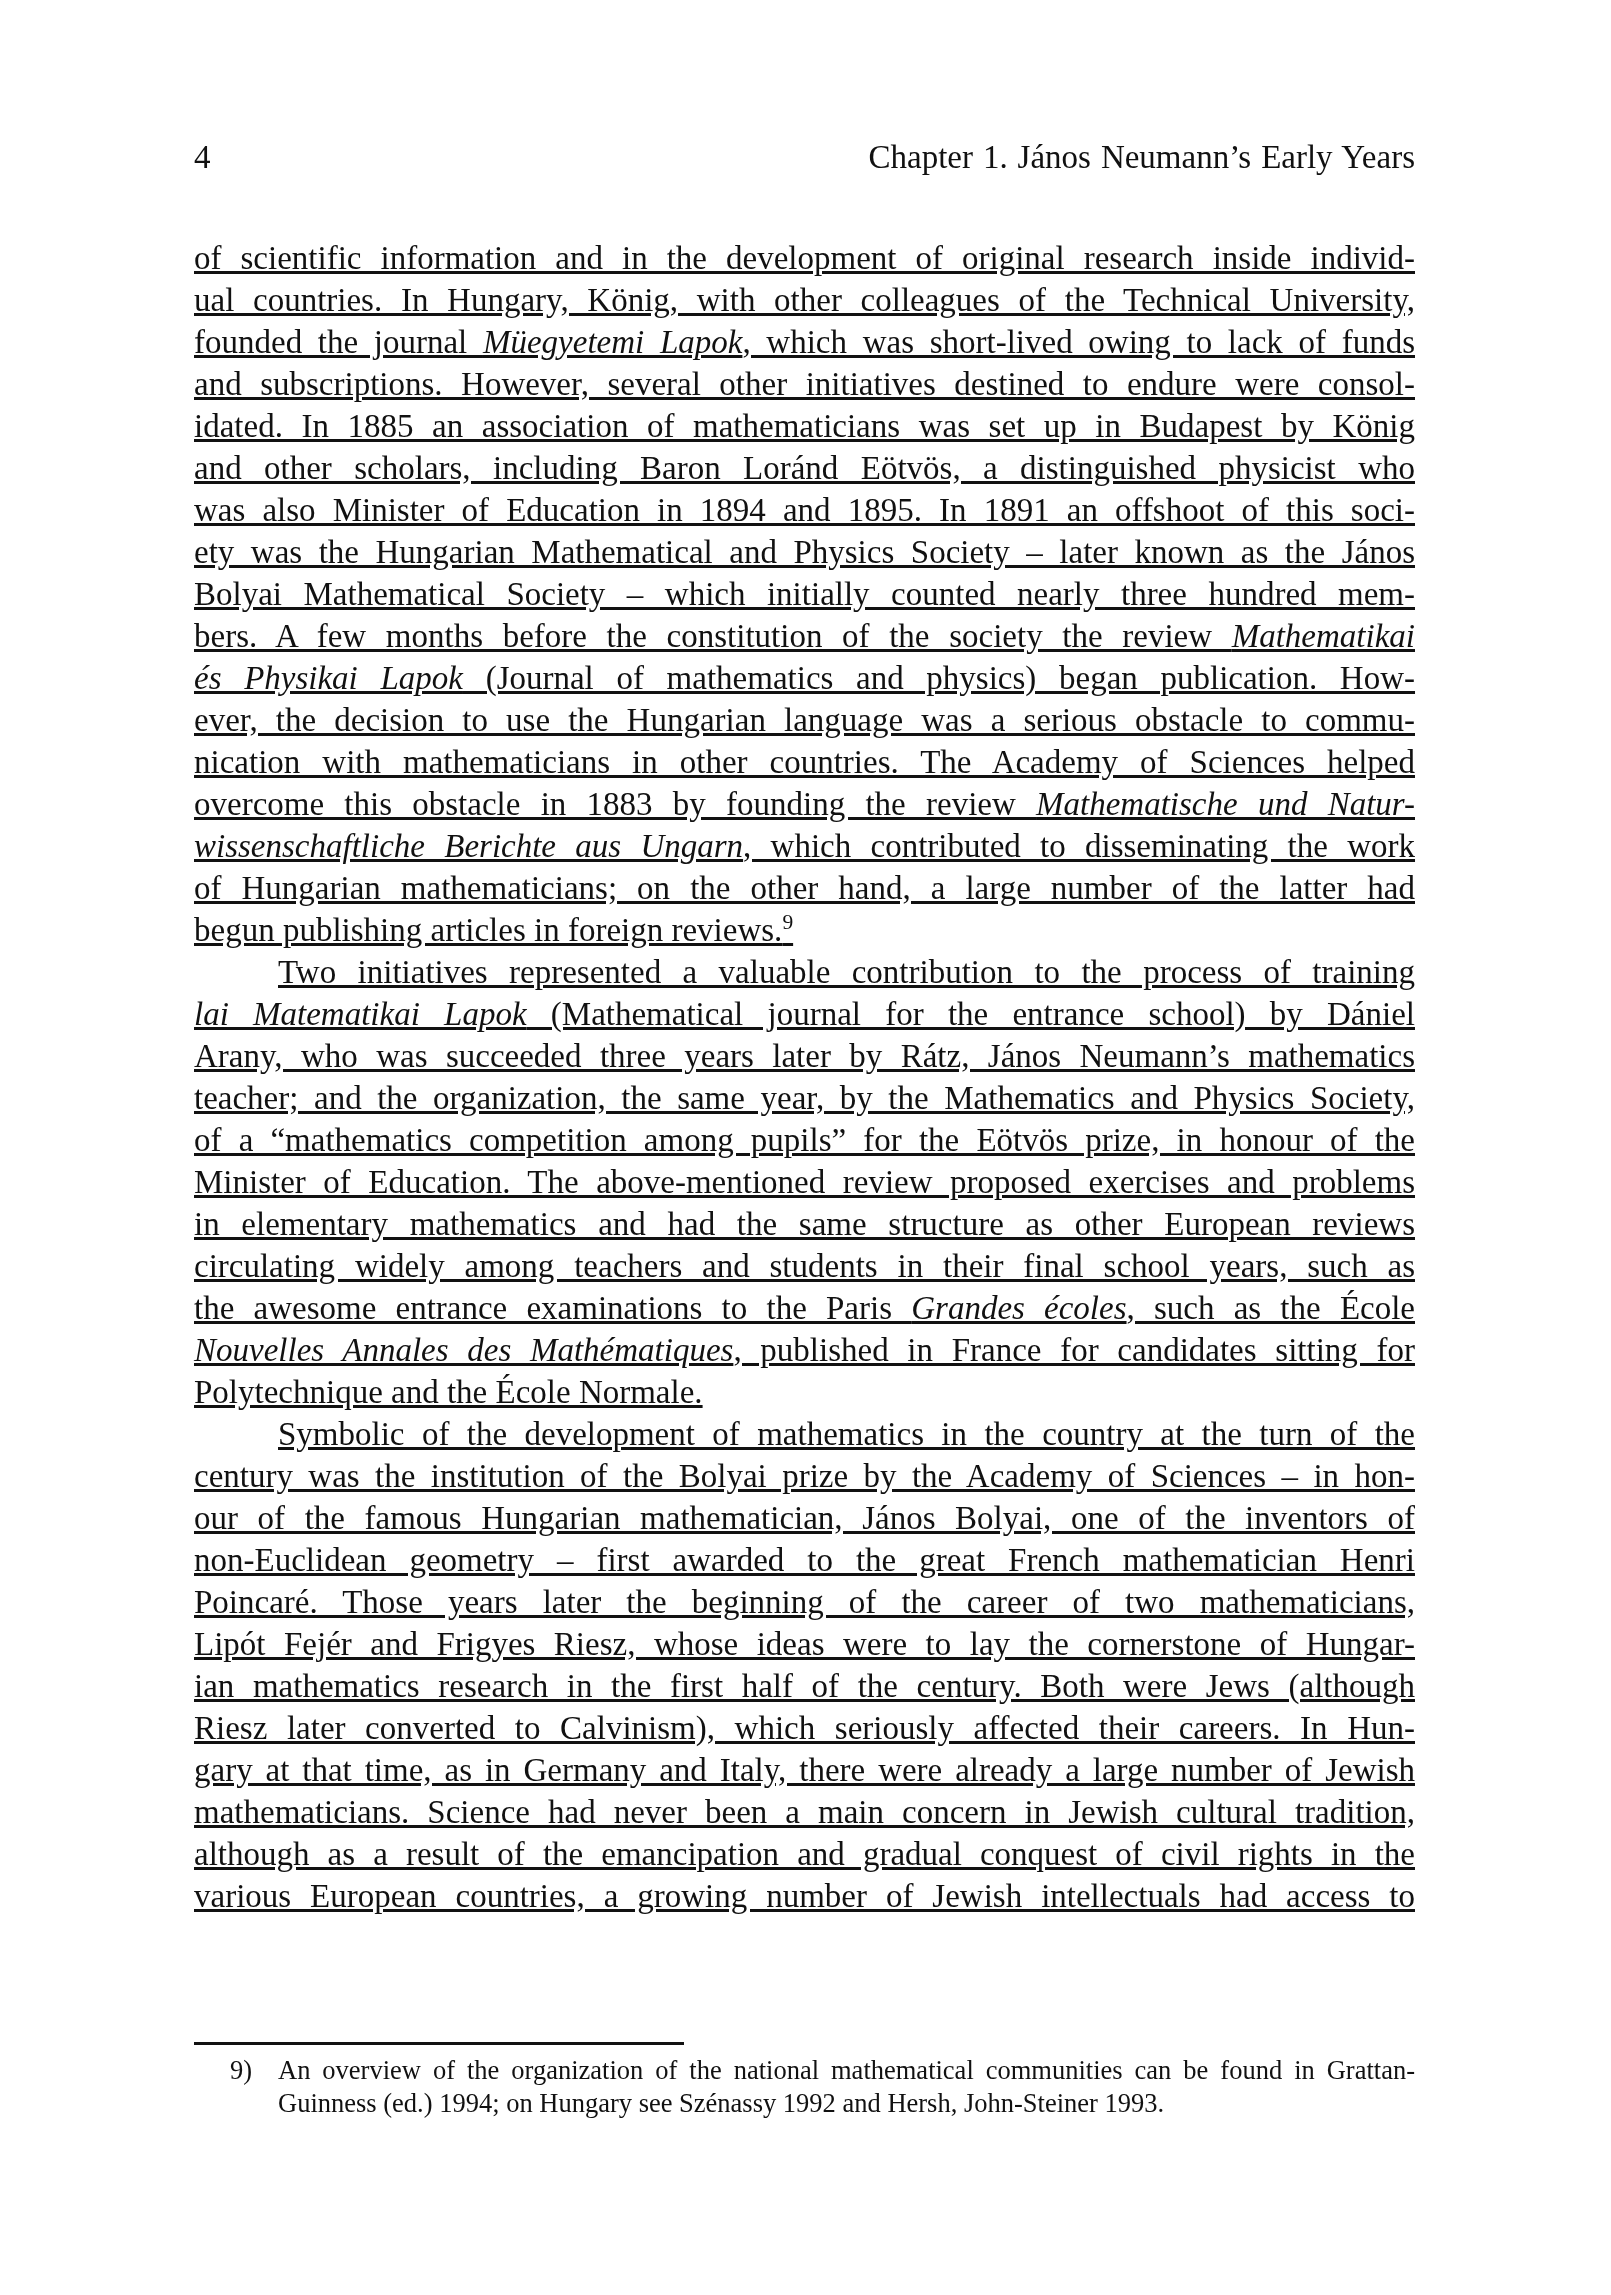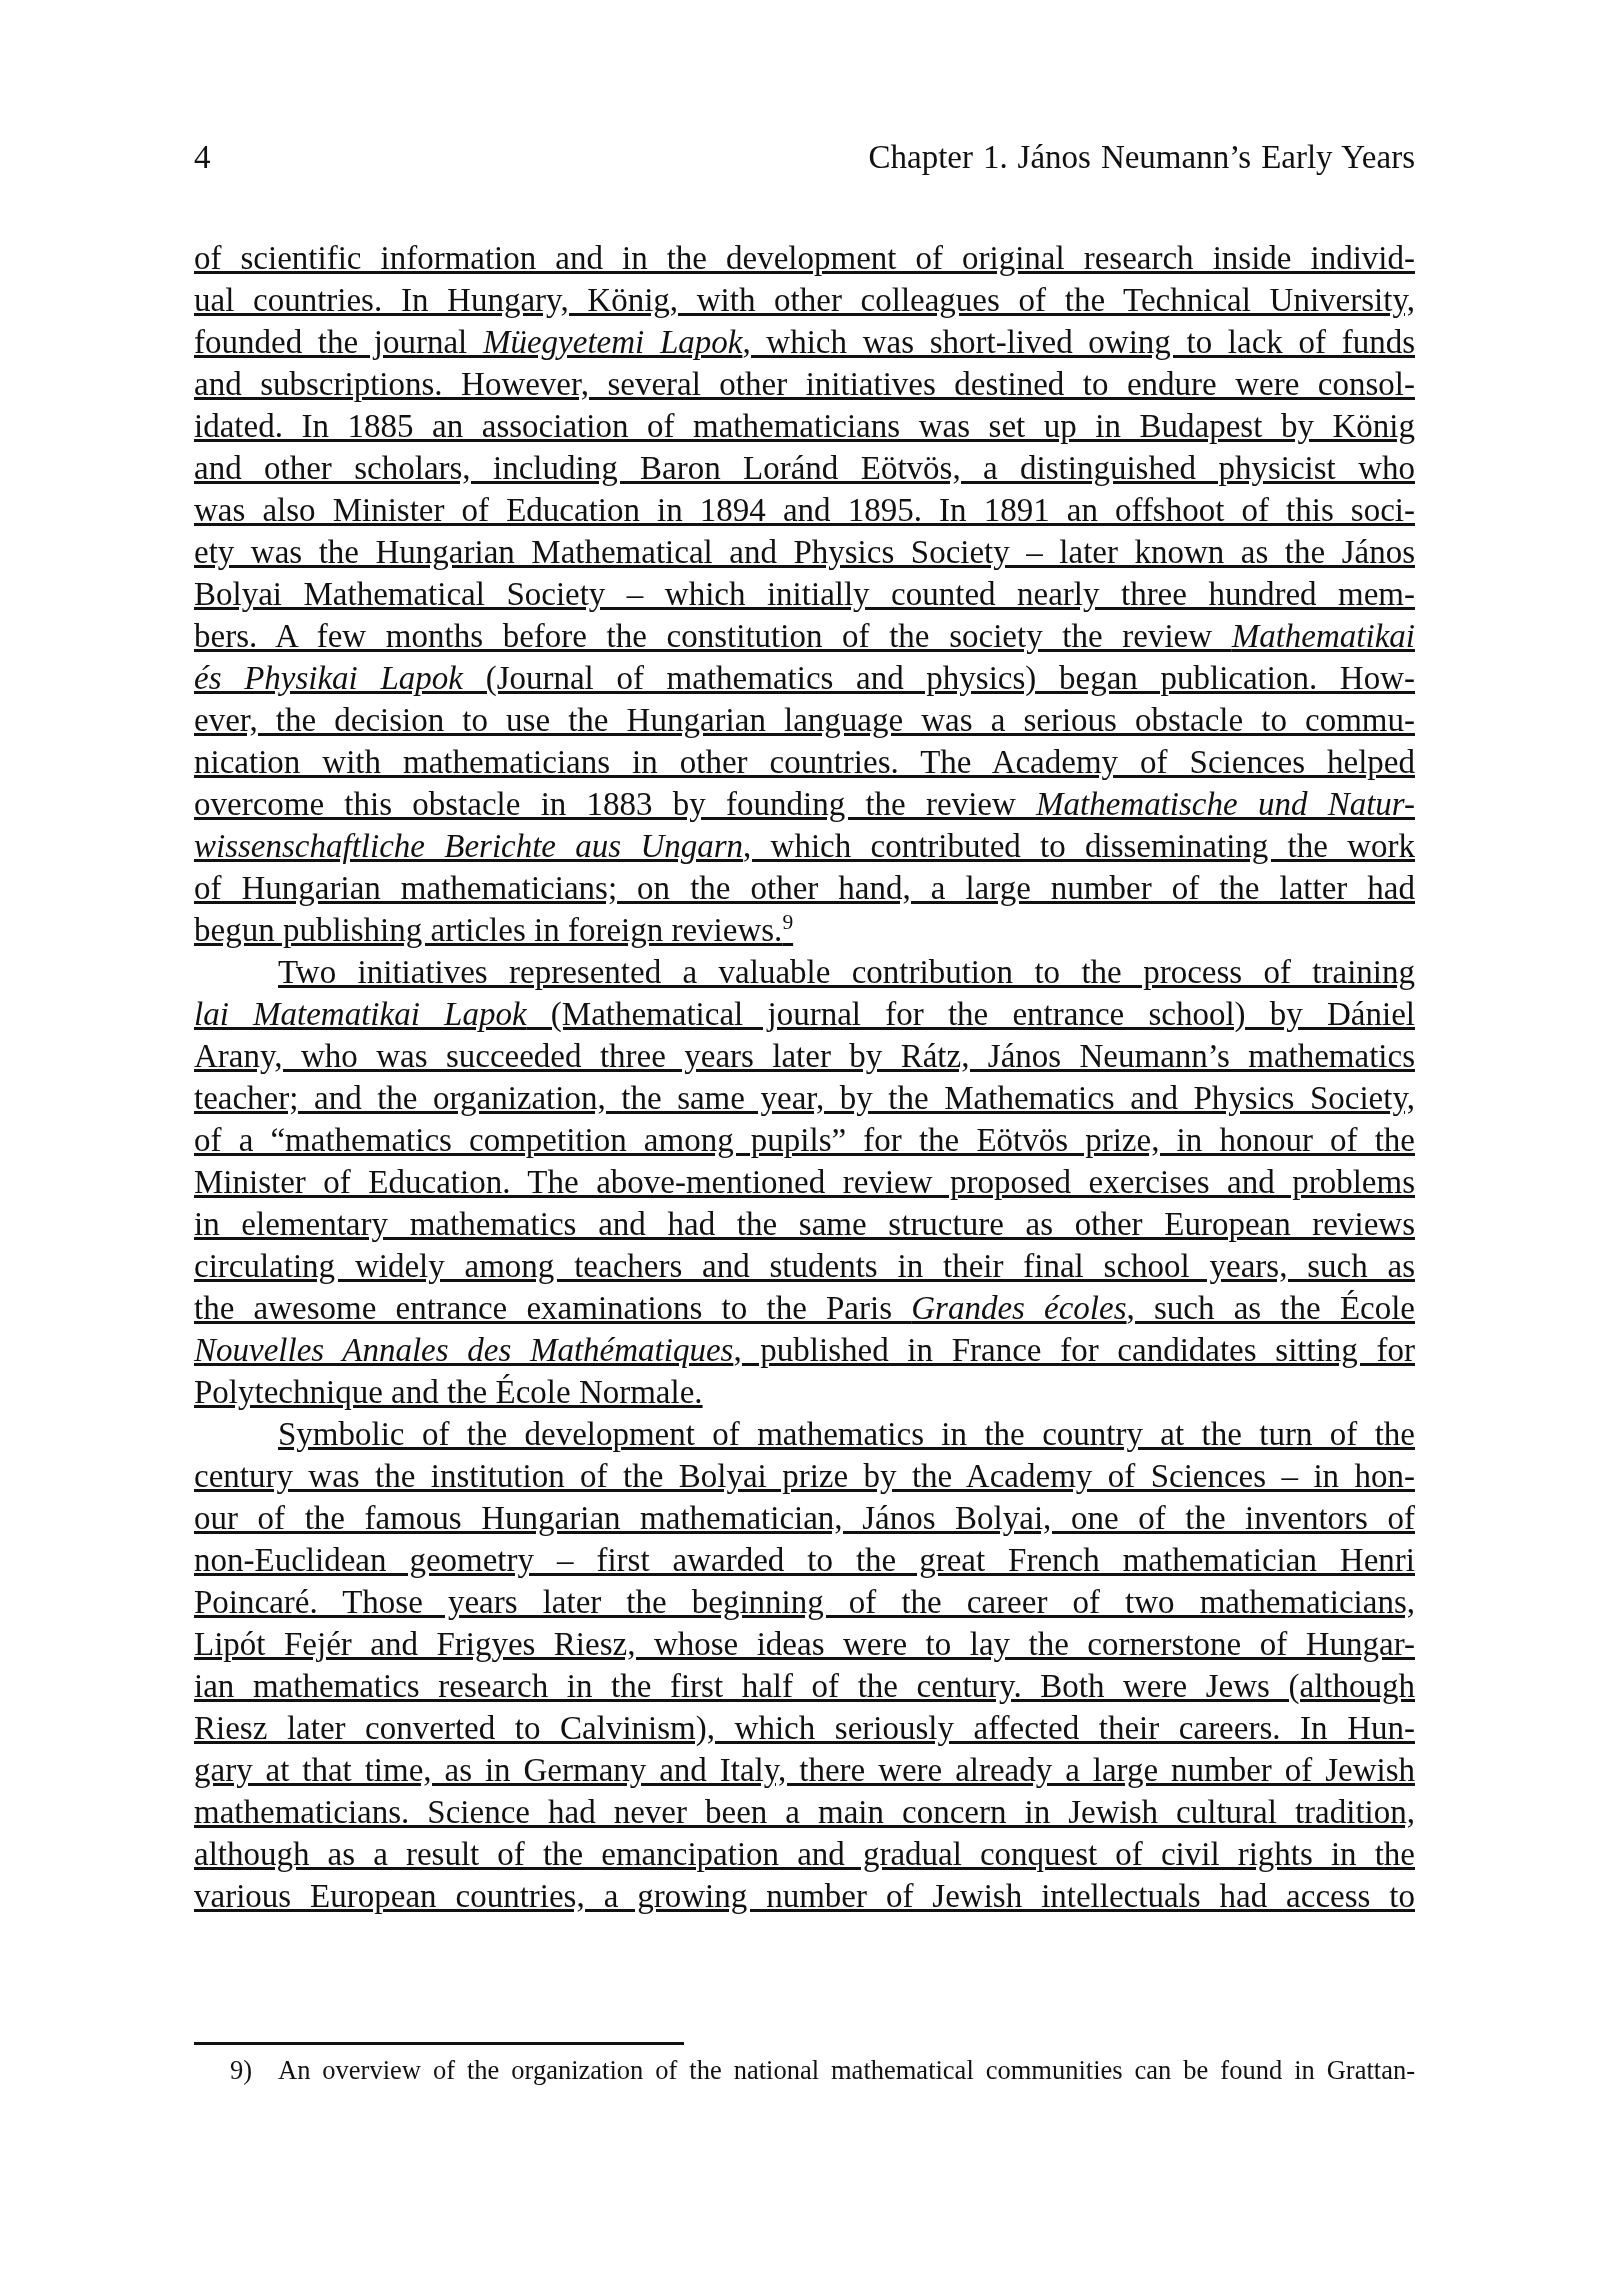--- a/index.html
+++ b/index.html
@@ -72,15 +72,18 @@
       <span class="line">various European countries, a growing number of Jewish intellectuals had access to</span>
     </div>
 
   <div class="footnote-rule"></div>
 
   <div class="footnotes">
     <span class="fn-line">
       <span class="fn-num">9)</span>
       <span>An overview of the organization of the national mathematical communities can be found in Grattan-</span>
     </span>
+    <span class="fn-line last">
+      <span>Guinness (ed.) 1994; on Hungary see Szénassy 1992 and Hersh, John-Steiner 1993.</span>
+    </span>
   </div>
 </div>
 
 
 </body></html>

